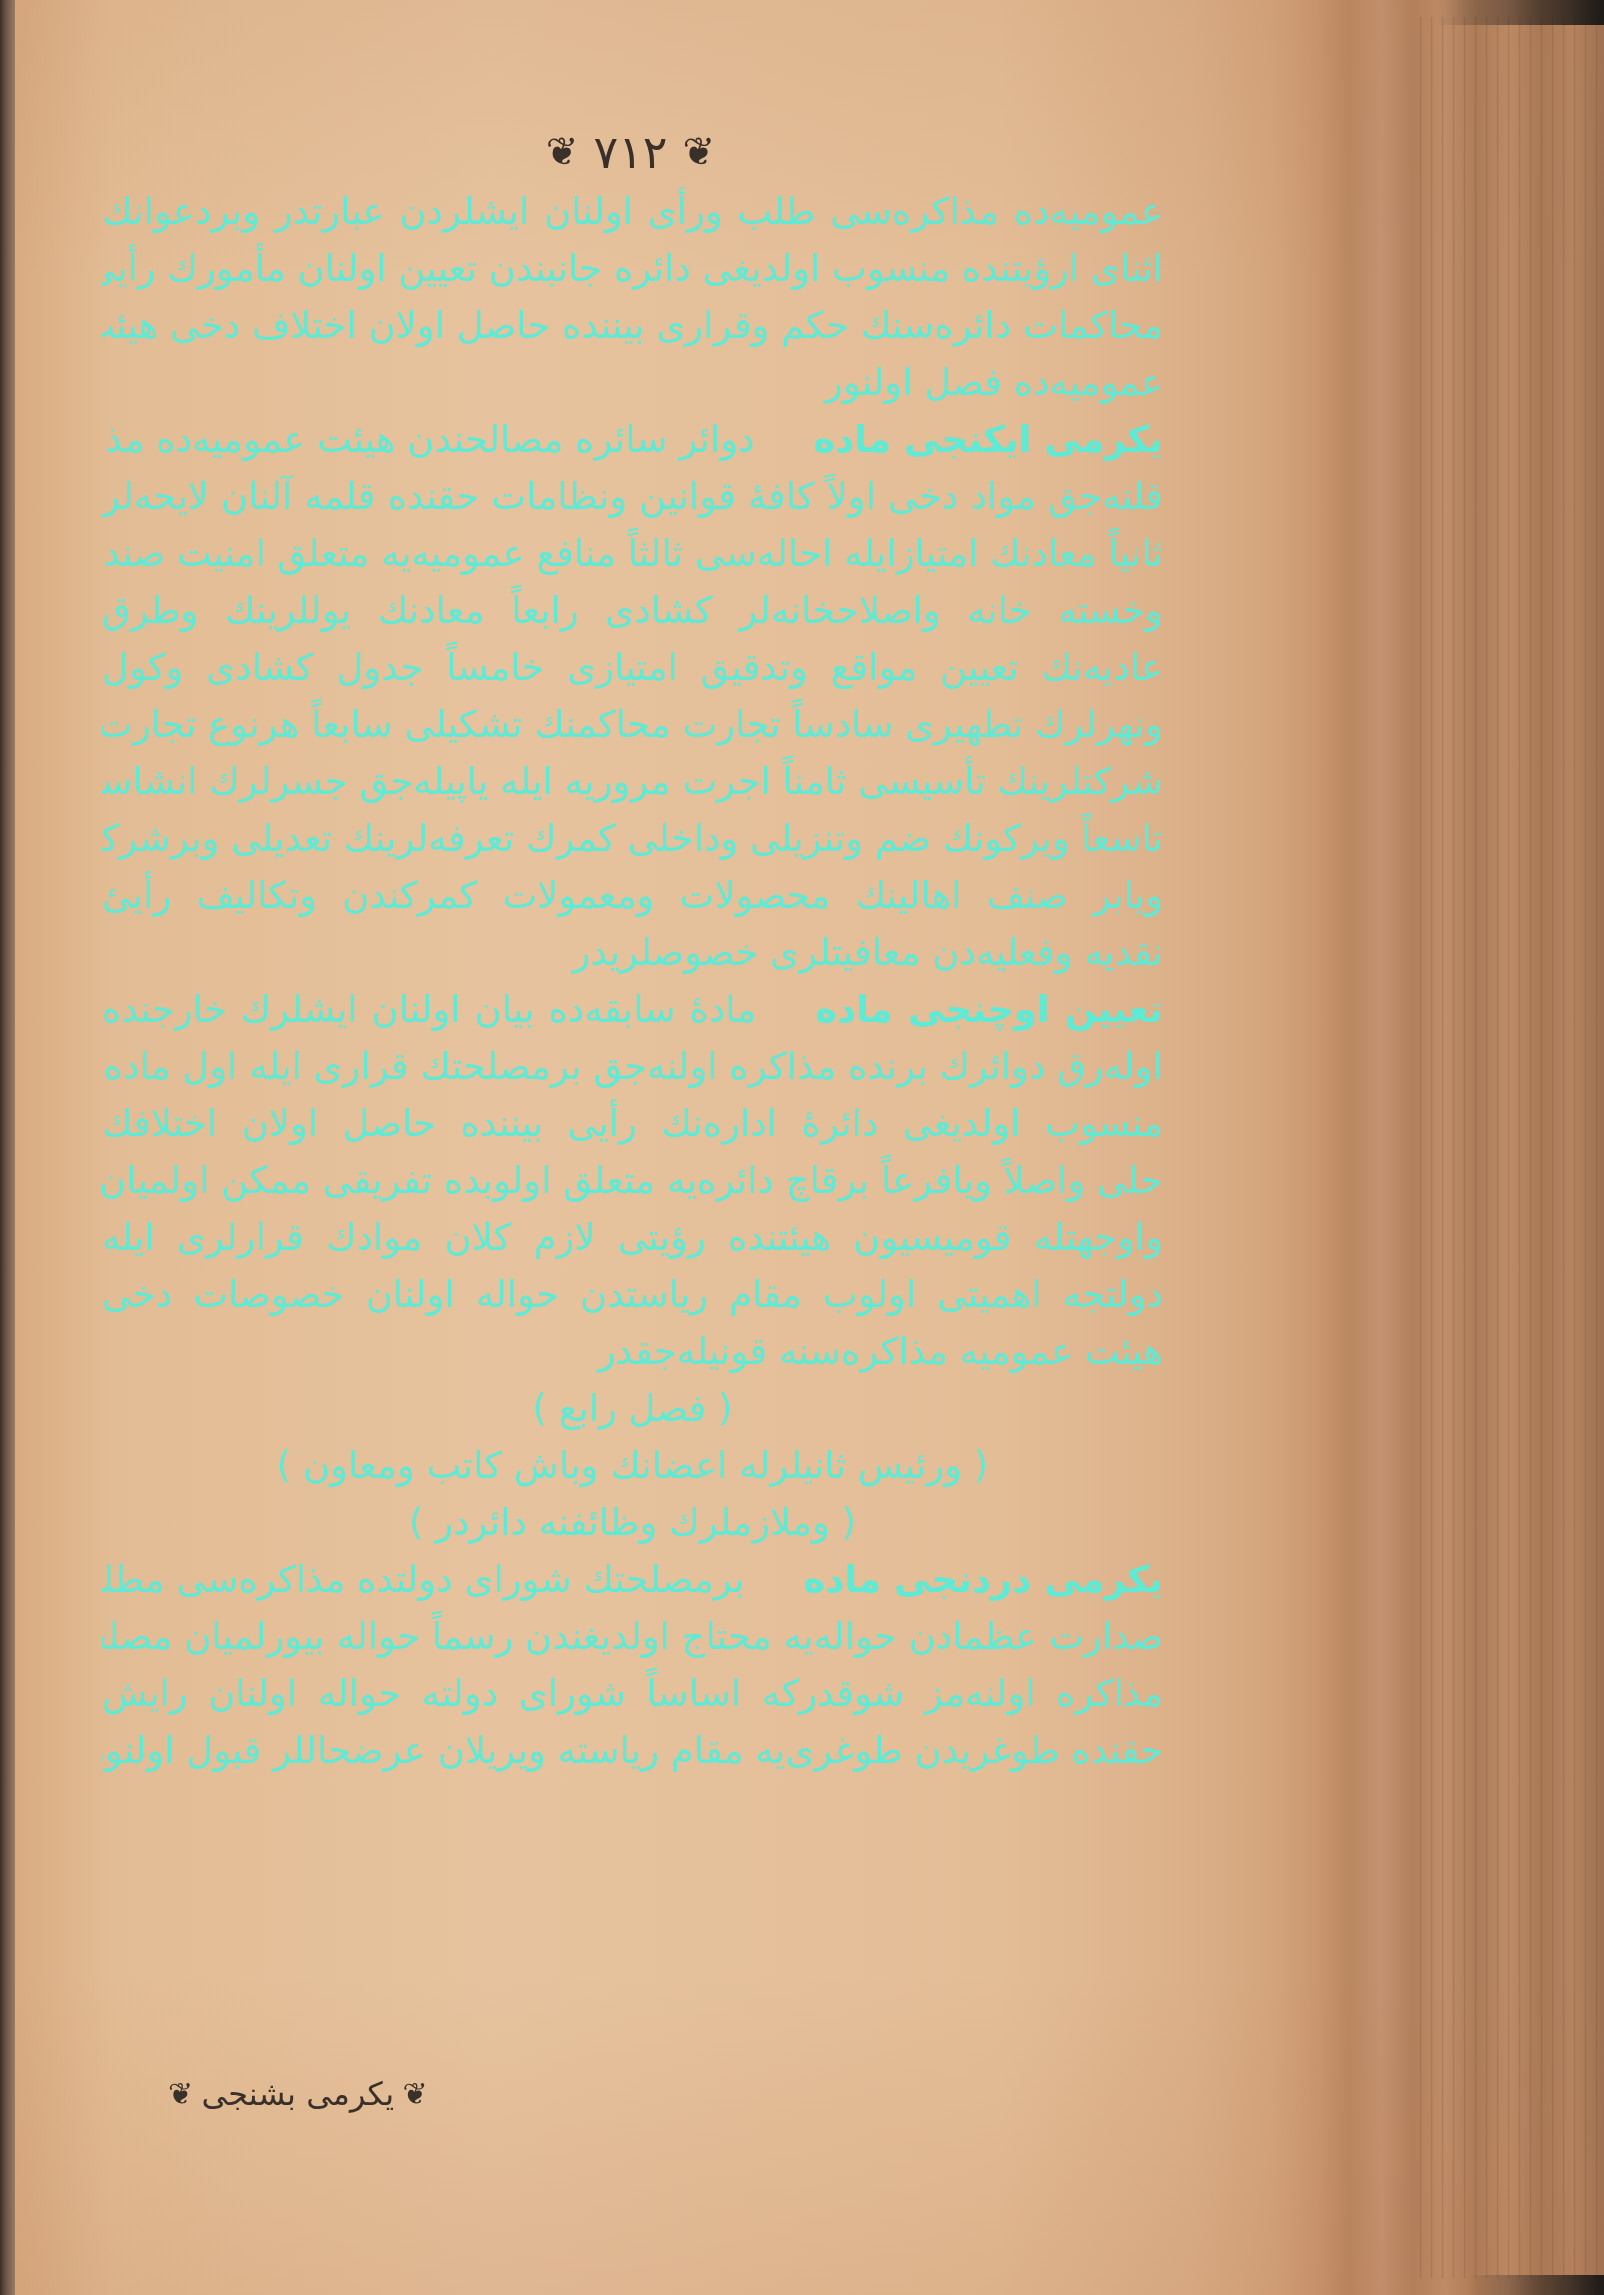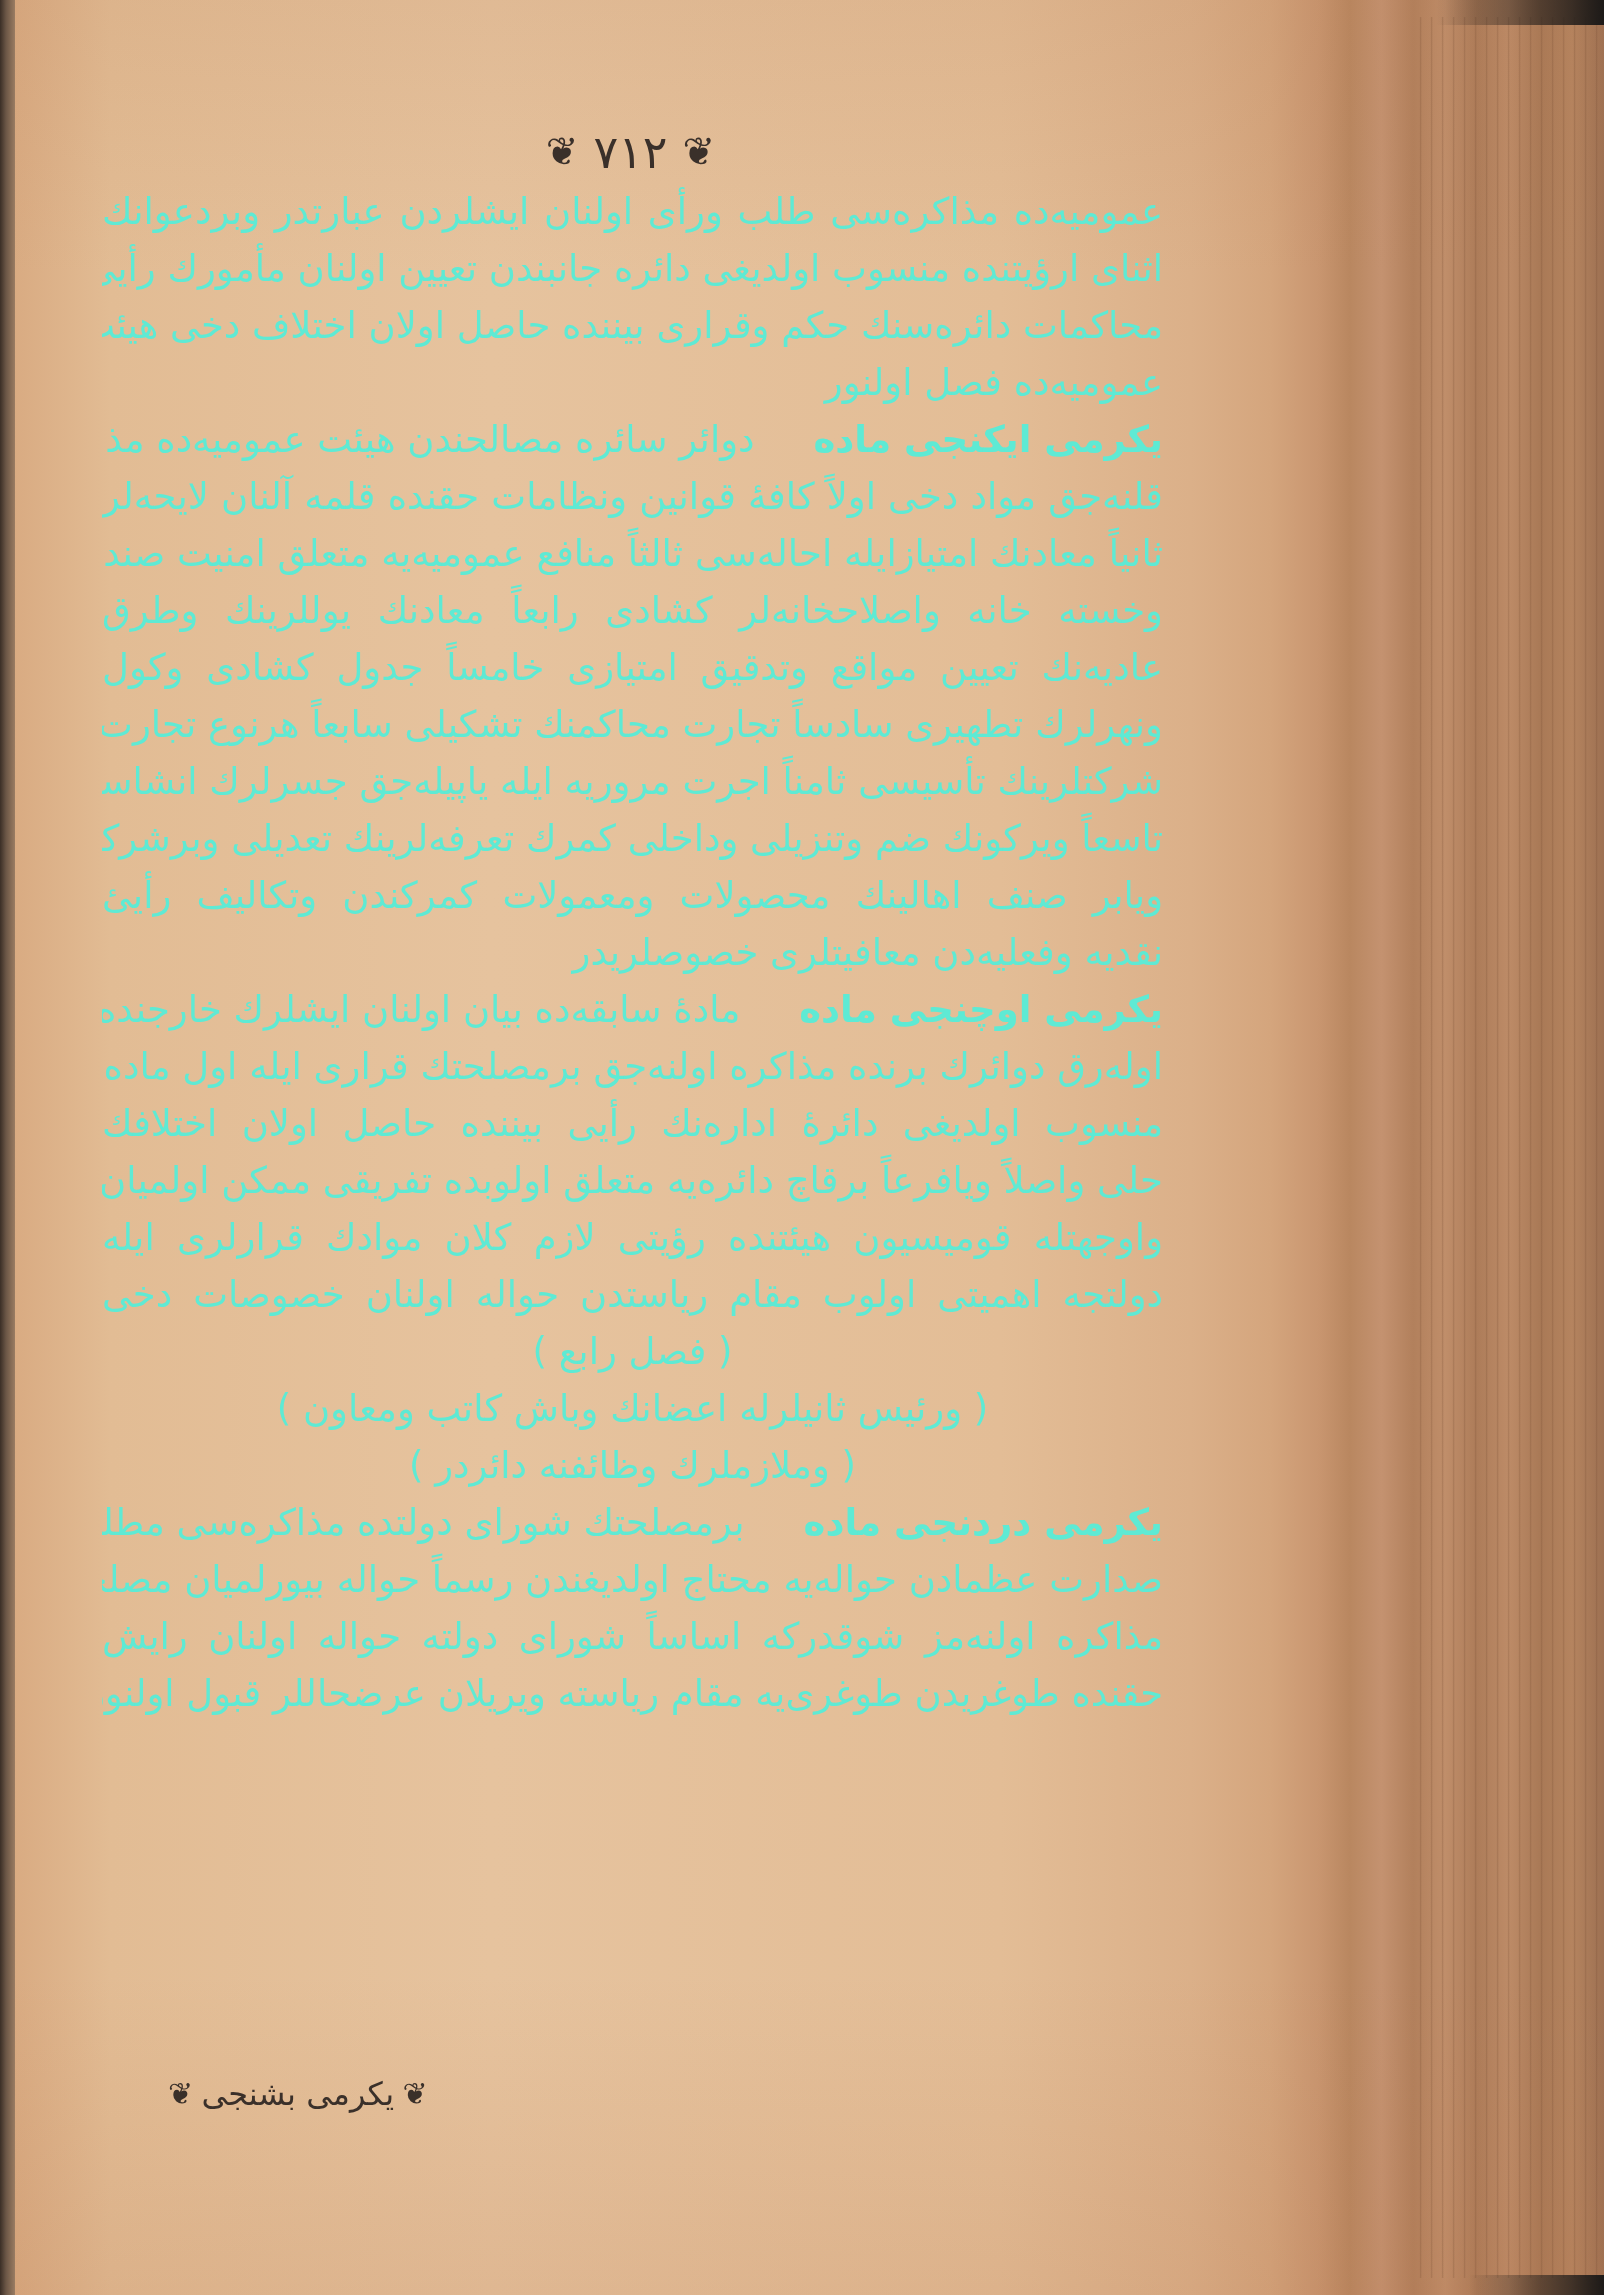--- a/index.html
+++ b/index.html
@@ -180,27 +180,28 @@
   <div class="line">ثانياً معادنك امتيازايله احاله‌سى ثالثاً منافع عموميه‌يه متعلق امنيت صندقلرى</div>
   <div class="line">وخسته خانه واصلاحخانه‌لر كشادى رابعاً معادنك يوللرينك وطرق</div>
   <div class="line">عاديه‌نك تعيين مواقع وتدقيق امتيازى خامساً جدول كشادى وكول</div>
   <div class="line">ونهرلرك تطهيرى سادساً تجارت محاكمنك تشكيلى سابعاً هرنوع تجارت</div>
   <div class="line">شركتلرينك تأسيسى ثامناً اجرت مروريه ايله ياپيله‌جق جسرلرك انشاسى</div>
   <div class="line">تاسعاً ويركونك ضم وتنزيلى وداخلى كمرك تعرفه‌لرينك تعديلى وبرشركتك</div>
   <div class="line">ويابر صنف اهالينك محصولات ومعمولات كمركندن وتكاليف رأيىٔ</div>
   <div class="line short">نقديه وفعليه‌دن معافيتلرى خصوصلريدر</div>
 
   <div class="line">
-    <span class="article-label">يكرمى اوچنجى ماده</span><span class="gap"></span><span>مادهٔ سابقه‌ده بيان اولنان ايشلرك خارجنده</span>
+    <span class="article-label">تعيين اوچنجى ماده</span><span class="gap"></span><span>مادهٔ سابقه‌ده بيان اولنان ايشلرك خارجنده</span>
   </div>
   <div class="line">اوله‌رق دوائرك برنده مذاكره اولنه‌جق برمصلحتك قرارى ايله اول ماده‌نك</div>
   <div class="line">منسوب اولديغى دائرهٔ اداره‌نك رأيى بيننده حاصل اولان اختلافك</div>
   <div class="line">حلى واصلاً ويافرعاً برقاچ دائره‌يه متعلق اولوبده تفريقى ممكن اولميان</div>
   <div class="line">واوجهتله قوميسيون هيئتنده رؤيتى لازم كلان موادك قرارلرى ايله</div>
   <div class="line">دولتجه اهميتى اولوب مقام رياستدن حواله اولنان خصوصات دخى</div>
+  <div class="line short">هيئت عموميه مذاكره‌سنه قونيله‌جقدر</div>
 
   <div class="line centered">( فصل رابع )</div>
   <div class="line centered">( ورئيس ثانيلرله اعضانك وباش كاتب ومعاون )</div>
   <div class="line centered">( وملازملرك وظائفنه دائردر )</div>
 
   <div class="line">
     <span class="article-label">يكرمى دردنجى ماده</span><span class="gap"></span><span>برمصلحتك شوراى دولتده مذاكره‌سى مطلقا مقام</span>
   </div>
   <div class="line">صدارت عظمادن حواله‌يه محتاج اولديغندن رسماً حواله بيورلميان مصلحت</div>
   <div class="line">مذاكره اولنه‌مز شوقدركه اساساً شوراى دولته حواله اولنان رايش</div>

